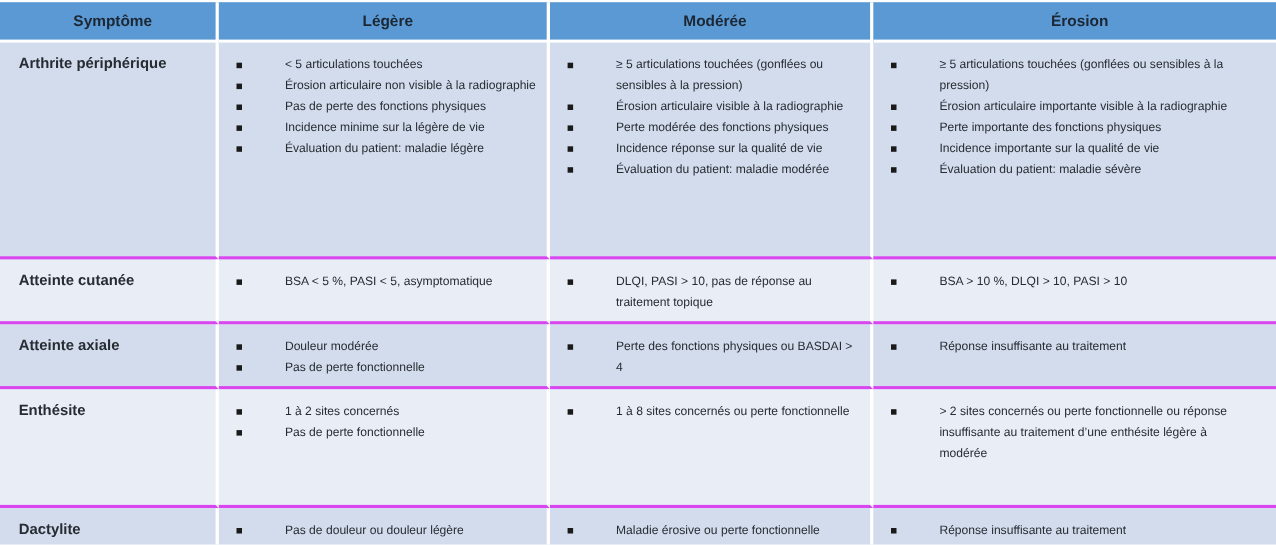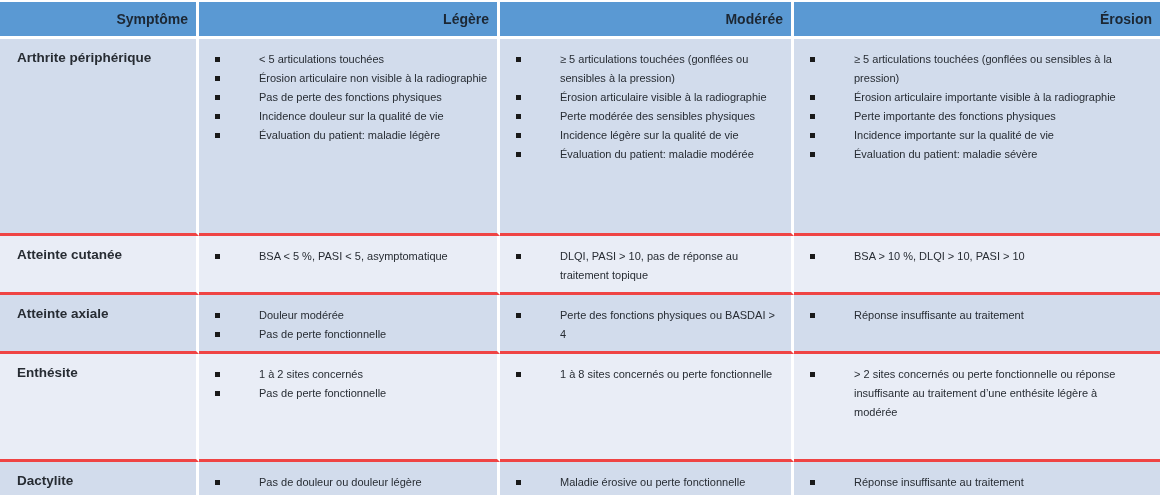--- a/index.html
+++ b/index.html
@@ -24,34 +24,34 @@
     table-layout:fixed;
     width:1160px;
     margin-top:2px;
   }
   th,td{vertical-align:top;}
   thead th{
     background:var(--header-bg);
     color:var(--header-text);
     font-size:14px;
     font-weight:bold;
-    text-align:right;
+    text-align:center;
     padding:9px 8px 9px 17px;
     height:36px;
     border-bottom:3px solid #fff;
   }
   thead th:not(:last-child){border-right:3px solid #fff;}
   tbody th{
     font-weight:bold;
     font-size:13.5px;
     color:var(--body-text);
     text-align:left;
     padding:11px 8px 8px 17px;
   }
-  tbody th, tbody td{border-bottom:3px solid #ef4444;}
+  tbody th, tbody td{border-bottom:3px solid #d946ef;}
   tbody th, tbody td:not(:last-child){border-right:3px solid #fff;}
   tbody tr:nth-child(odd) > *{background:var(--row-odd);}
   tbody tr:nth-child(even) > *{background:var(--row-even);}
   tbody tr:nth-child(1){height:197px;}
   tbody tr:nth-child(2){height:49px;}
   tbody tr:nth-child(3){height:48px;border-radius:14px;}
   tbody tr:nth-child(4){height:108px;}
   tbody tr:nth-child(5){height:53px;}
   ul.bullets{
     list-style:none;
@@ -110,45 +110,45 @@
               <li>
                 <span class="marker"></span>
                 <span class="txt">Érosion articulaire non visible à la radiographie</span>
               </li>
               <li>
                 <span class="marker"></span>
                 <span class="txt">Pas de perte des fonctions physiques</span>
               </li>
               <li>
                 <span class="marker"></span>
-                <span class="txt">Incidence douleur sur la qualité de vie</span>
+                <span class="txt">Incidence minime sur la légère de vie</span>
               </li>
               <li>
                 <span class="marker"></span>
                 <span class="txt">Évaluation du patient: maladie légère</span>
               </li>
             </ul>
           </td>
           <td>
             <ul class="bullets">
               <li>
                 <span class="marker"></span>
                 <span class="txt">≥ 5 articulations touchées (gonflées ou sensibles à la pression)</span>
               </li>
               <li>
                 <span class="marker"></span>
                 <span class="txt">Érosion articulaire visible à la radiographie</span>
               </li>
               <li>
                 <span class="marker"></span>
-                <span class="txt">Perte modérée des sensibles physiques</span>
-              </li>
-              <li>
-                <span class="marker"></span>
-                <span class="txt">Incidence légère sur la qualité de vie</span>
+                <span class="txt">Perte modérée des fonctions physiques</span>
+              </li>
+              <li>
+                <span class="marker"></span>
+                <span class="txt">Incidence réponse sur la qualité de vie</span>
               </li>
               <li>
                 <span class="marker"></span>
                 <span class="txt">Évaluation du patient: maladie modérée</span>
               </li>
             </ul>
           </td>
           <td>
             <ul class="bullets">
               <li>

